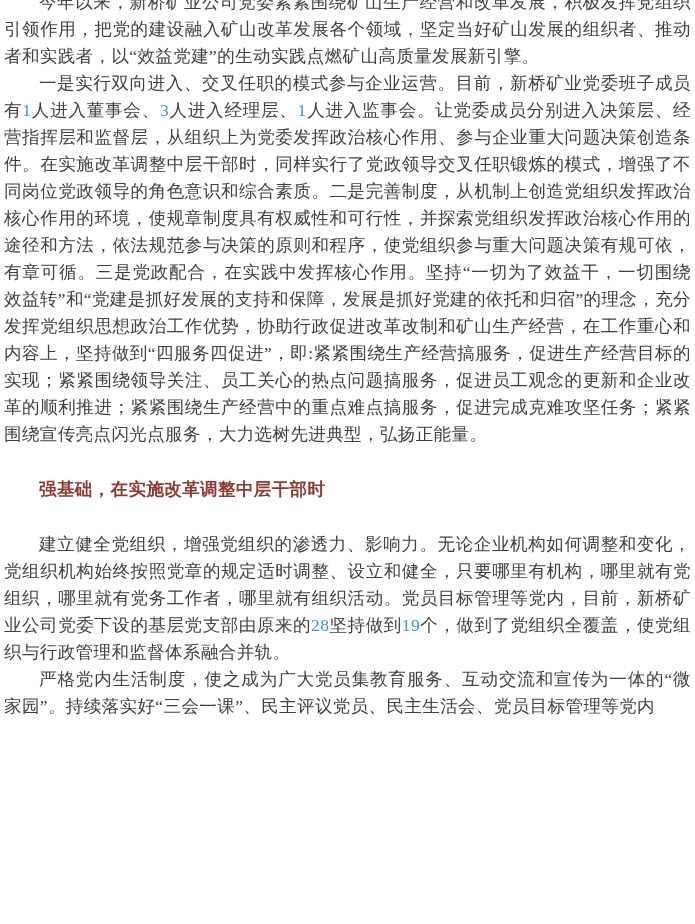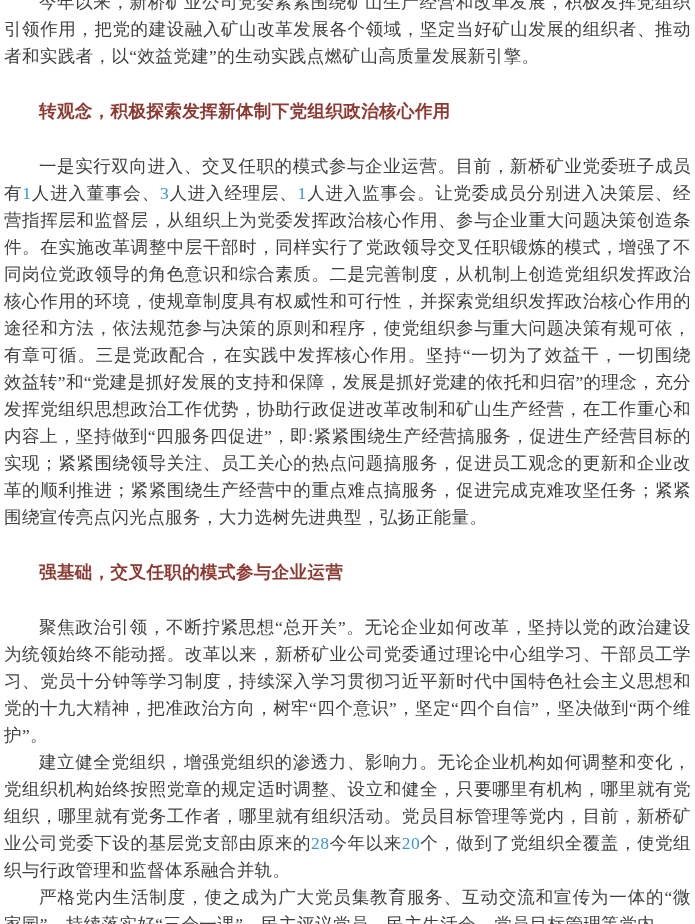--- a/index.html
+++ b/index.html
@@ -39,19 +39,17 @@
   }
   .num {
     color: #3a98d5;
   }
 </style>
 </head>
 <body>
 
 <div class="article">
     <p class="para"><span>今年以来，新桥矿业公司党委紧紧围绕矿山生产经营和改革发展，积极发挥党组织引领作用，把党的建设融入矿山改革发展各个领域，坚定当好矿山发展的组织者、推动者和实践者，以“效益党建”的生动实践点燃矿山高质量发展新引擎。</span></p>
-    <h2 class="heading"><span>转观念，积极探索发挥新体制下党组织政治核心作用</span></h2>
     <p class="para"><span>一是实行双向进入、交叉任职的模式参与企业运营。目前，新桥矿业党委班子成员有</span><span class="num">1</span><span>人进入董事会、</span><span class="num">3</span><span>人进入经理层、</span><span class="num">1</span><span>人进入监事会。让党委成员分别进入决策层、经营指挥层和监督层，从组织上为党委发挥政治核心作用、参与企业重大问题决策创造条件。在实施改革调整中层干部时，同样实行了党政领导交叉任职锻炼的模式，增强了不同岗位党政领导的角色意识和综合素质。二是完善制度，从机制上创造党组织发挥政治核心作用的环境，使规章制度具有权威性和可行性，并探索党组织发挥政治核心作用的途径和方法，依法规范参与决策的原则和程序，使党组织参与重大问题决策有规可依，有章可循。三是党政配合，在实践中发挥核心作用。坚持“一切为了效益干，一切围绕效益转”和“党建是抓好发展的支持和保障，发展是抓好党建的依托和归宿”的理念，充分发挥党组织思想政治工作优势，协助行政促进改革改制和矿山生产经营，在工作重心和内容上，坚持做到“四服务四促进”，即:紧紧围绕生产经营搞服务，促进生产经营目标的实现；紧紧围绕领导关注、员工关心的热点问题搞服务，促进员工观念的更新和企业改革的顺利推进；紧紧围绕生产经营中的重点难点搞服务，促进完成克难攻坚任务；紧紧围绕宣传亮点闪光点服务，大力选树先进典型，弘扬正能量。</span></p>
-    <h2 class="heading"><span>强基础，交叉任职的模式参与企业运营</span></h2>
-    <p class="para"><span>聚焦政治引领，不断拧紧思想“总开关”。无论企业如何改革，坚持以党的政治建设为统领始终不能动摇。改革以来，新桥矿业公司党委通过理论中心组学习、干部员工学习、党员十分钟等学习制度，持续深入学习贯彻习近平新时代中国特色社会主义思想和党的十九大精神，把准政治方向，树牢“四个意识”，坚定“四个自信”，坚决做到“两个维护”。</span></p>
-    <p class="para"><span>建立健全党组织，增强党组织的渗透力、影响力。无论企业机构如何调整和变化，党组织机构始终按照党章的规定适时调整、设立和健全，只要哪里有机构，哪里就有党组织，哪里就有党务工作者，哪里就有组织活动。党员目标管理等党内，目前，新桥矿业公司党委下设的基层党支部由原来的</span><span class="num">28</span><span>今年以来</span><span class="num">20</span><span>个，做到了党组织全覆盖，使党组织与行政管理和监督体系融合并轨。</span></p>
+    <h2 class="heading"><span>强基础，在实施改革调整中层干部时</span></h2>
+    <p class="para"><span>建立健全党组织，增强党组织的渗透力、影响力。无论企业机构如何调整和变化，党组织机构始终按照党章的规定适时调整、设立和健全，只要哪里有机构，哪里就有党组织，哪里就有党务工作者，哪里就有组织活动。党员目标管理等党内，目前，新桥矿业公司党委下设的基层党支部由原来的</span><span class="num">28</span><span>坚持做到</span><span class="num">19</span><span>个，做到了党组织全覆盖，使党组织与行政管理和监督体系融合并轨。</span></p>
     <p class="para"><span>严格党内生活制度，使之成为广大党员集教育服务、互动交流和宣传为一体的“微家园”。持续落实好“三会一课”、民主评议党员、民主生活会、党员目标管理等党内</span></p>
   </div>
 
 </body></html>

